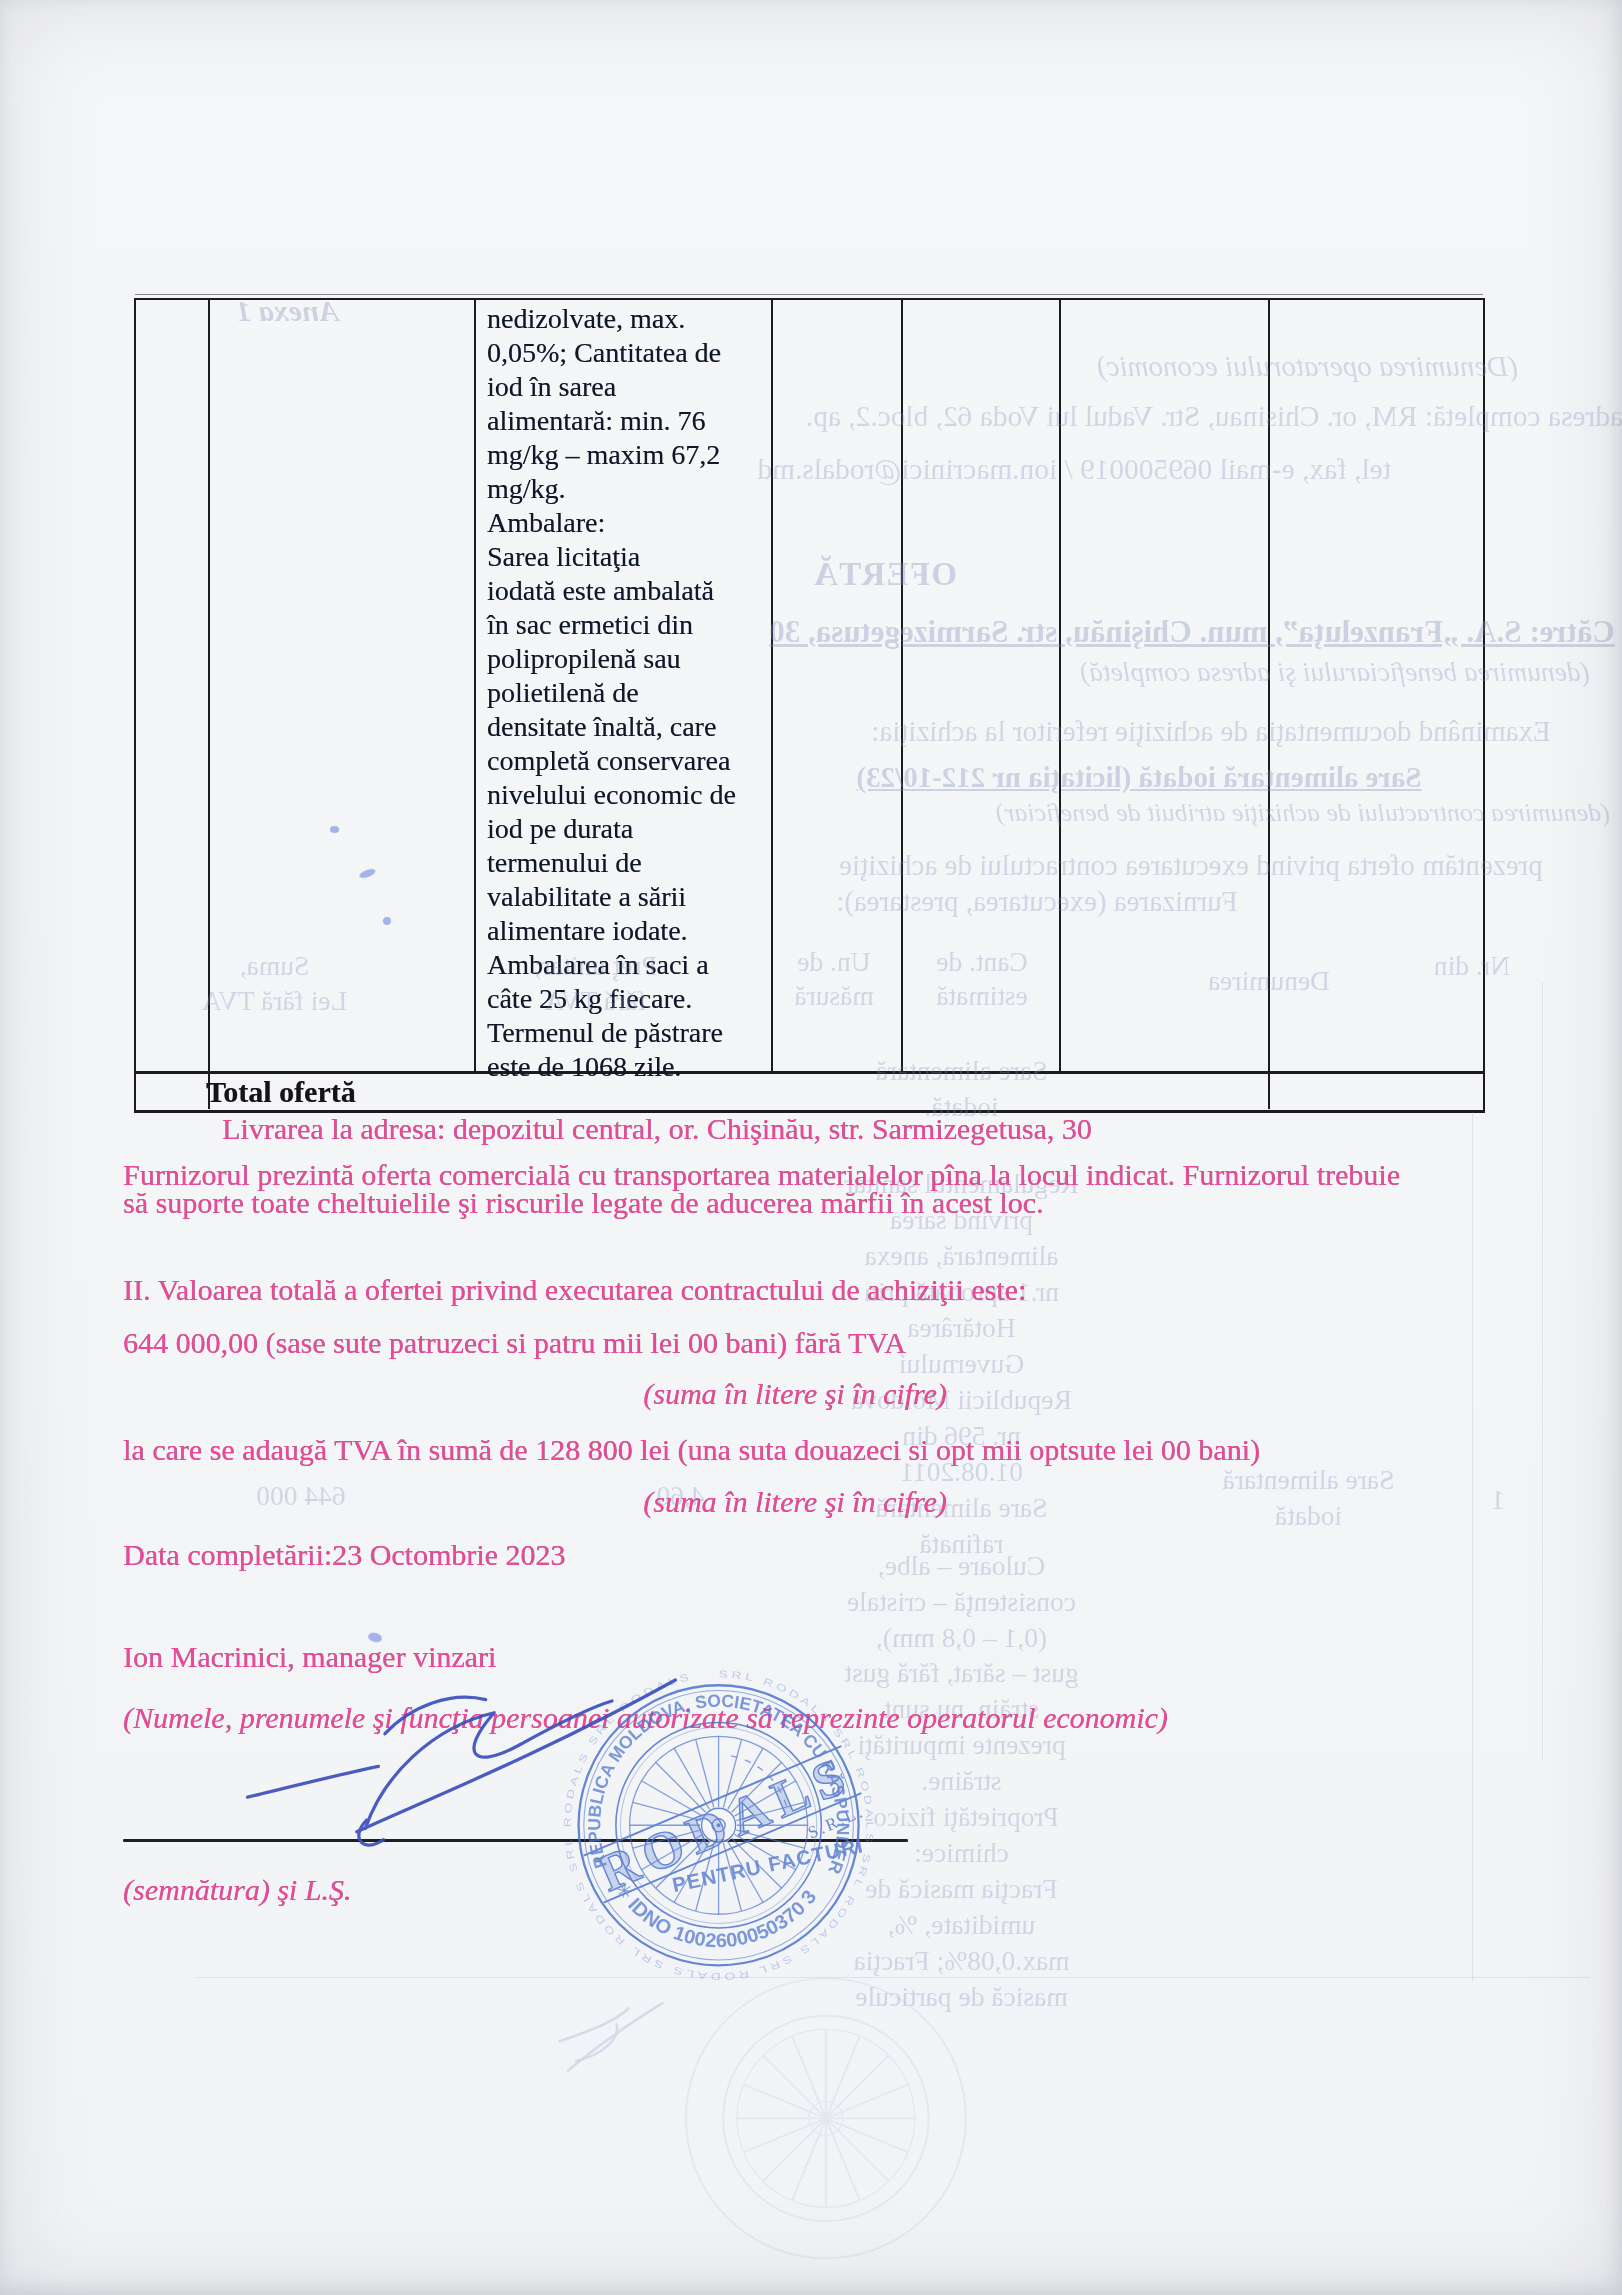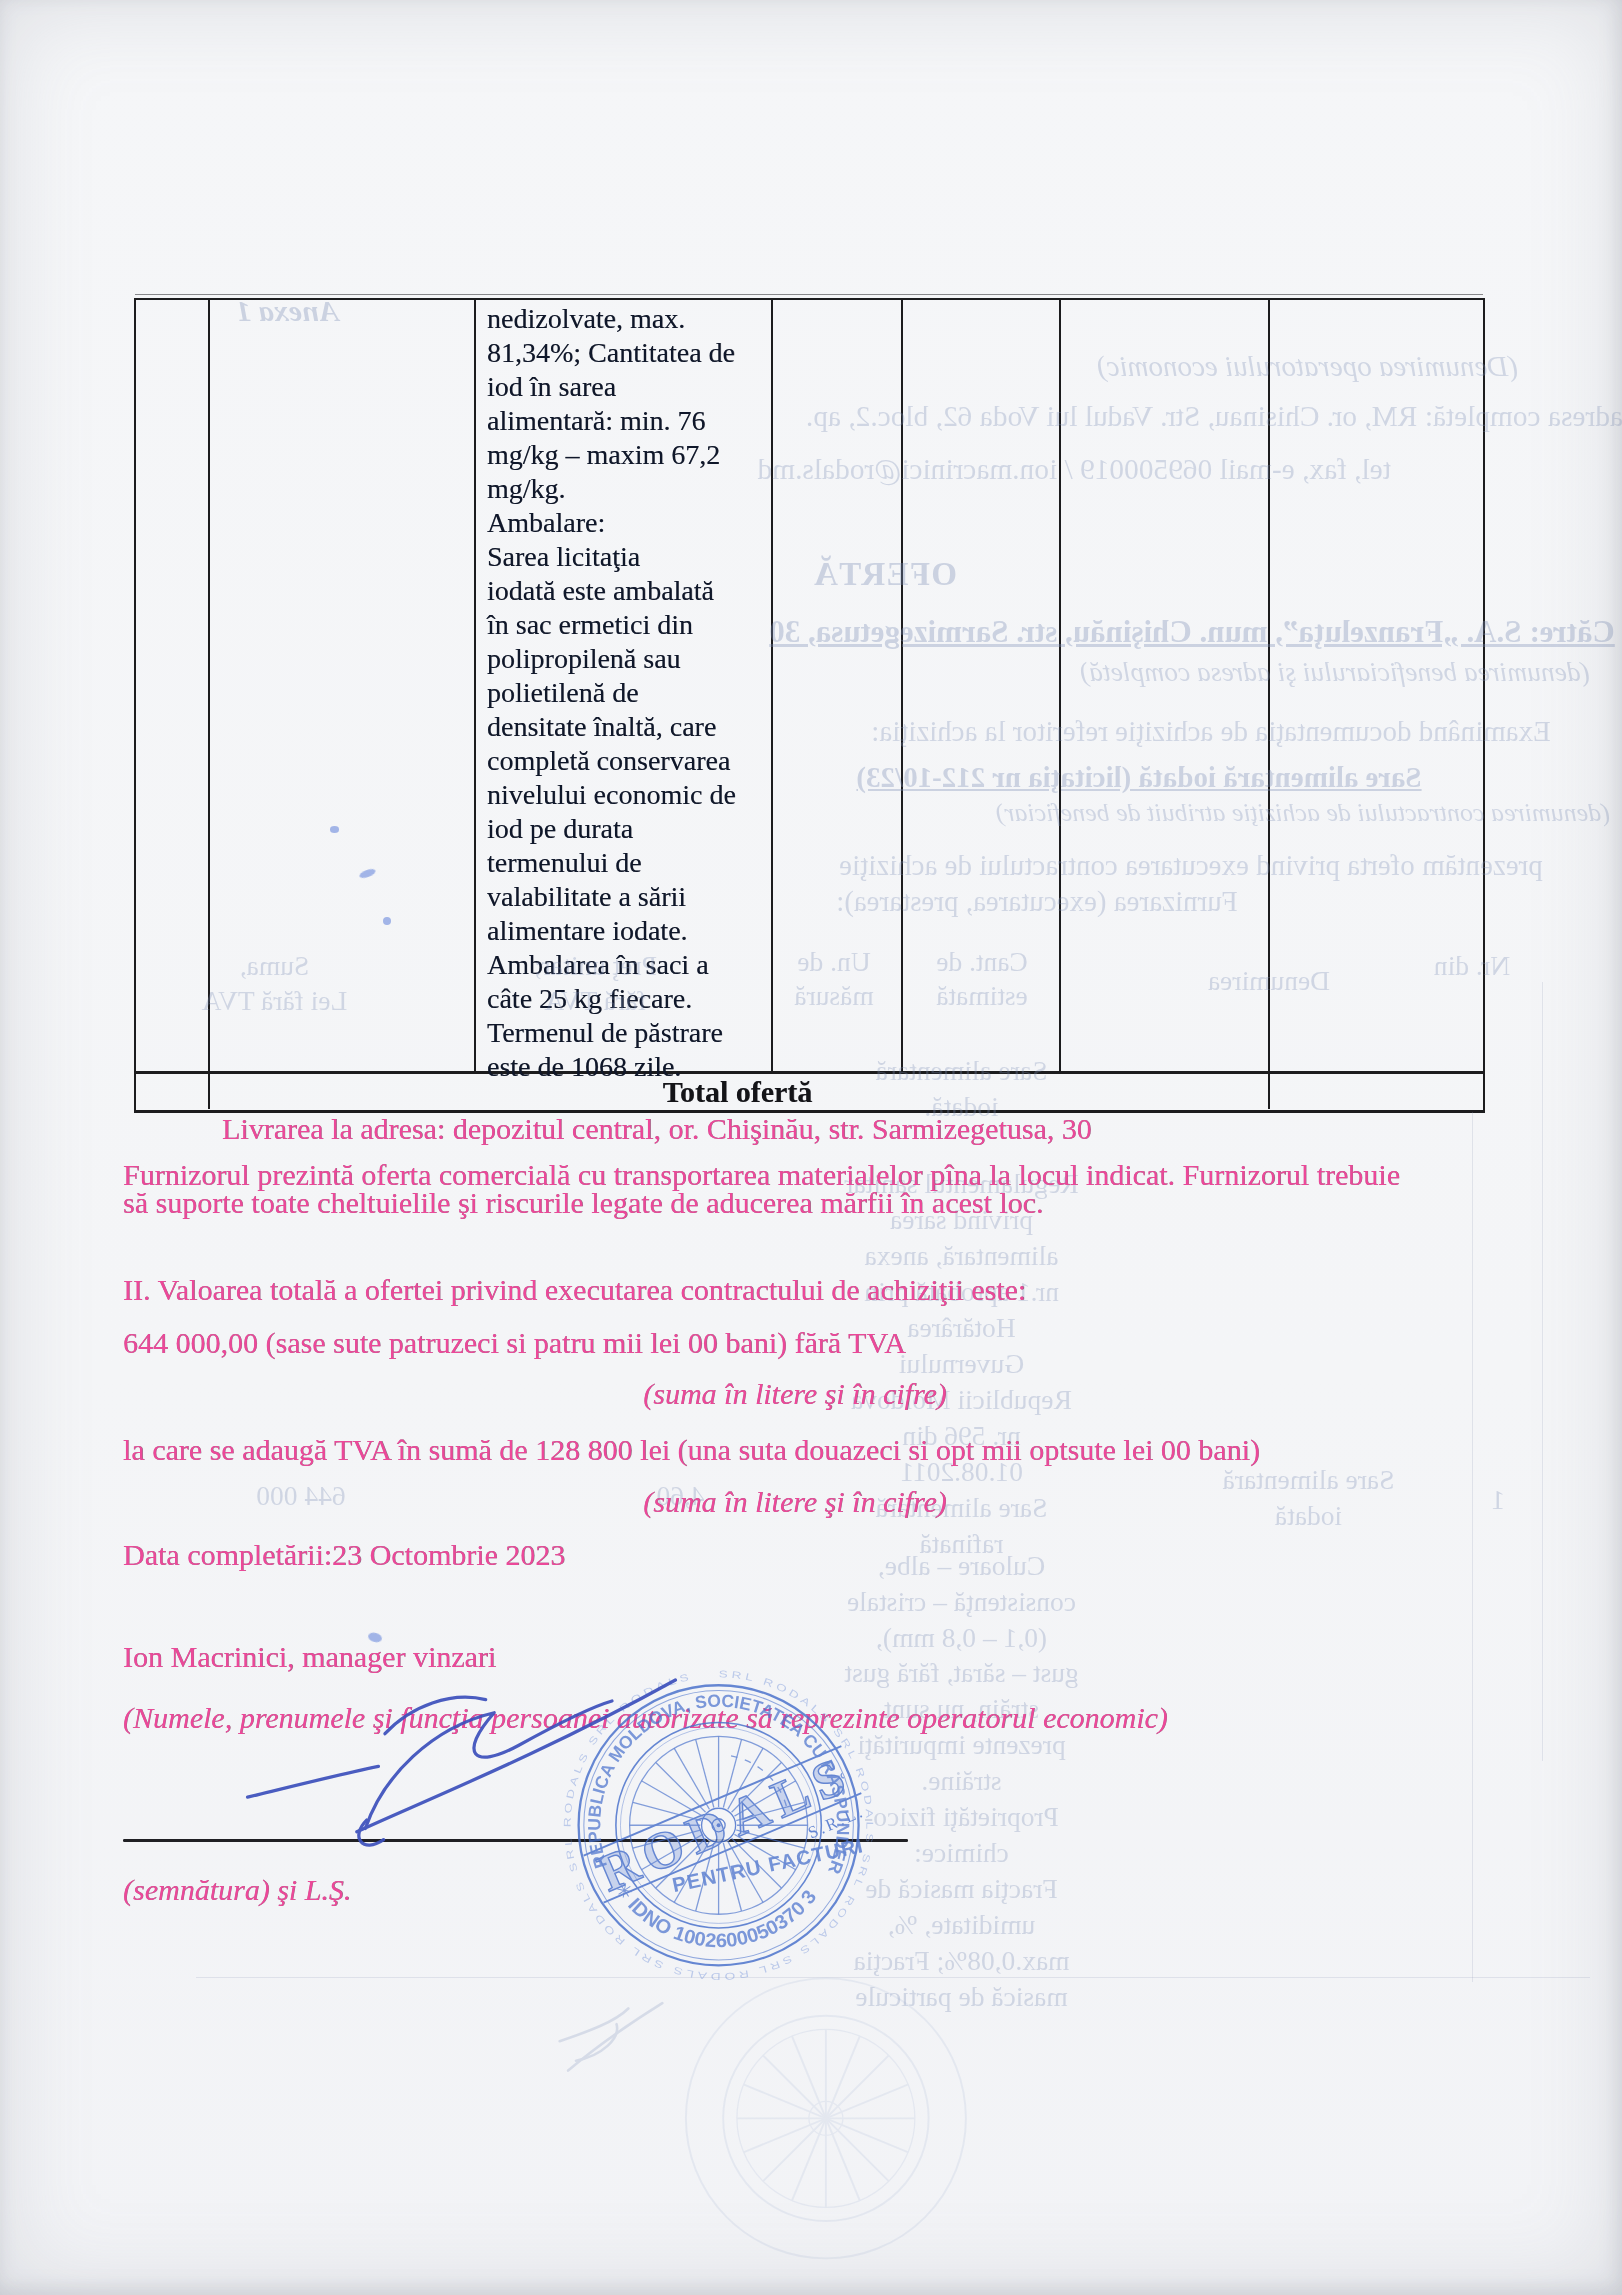--- a/index.html
+++ b/index.html
@@ -26,21 +26,21 @@
   .vline.full{height:809px;}
   .hdiv{position:absolute;left:0;top:771px;width:100%;height:3.3px;background:#1c1c1e;}
   .spec-col{
     position:absolute;left:487px;top:302px;width:275px;
     font-size:28px;line-height:34px;color:#0f172a;
     text-shadow:0.3px 0 0 rgba(20,20,30,.5);
   }
   .spec-line{white-space:nowrap;}
   .total-cell{
     position:absolute;left:206px;top:1074px;width:1063px;height:36px;
-    font-size:30px;font-weight:bold;text-align:center;line-height:36px;color:#141418;
+    font-size:30px;font-weight:bold;line-height:36px;color:#141418;
     text-shadow:0.3px 0 0 rgba(20,20,30,.5);
   }
   
   .tline{
     position:absolute;font-size:30px;color:#ec4899;white-space:nowrap;
     text-shadow:0.3px 0 0 rgba(20,20,30,.55);
     font-family:Liberation Serif, serif;
   }
   .italic{font-style:italic;}
   
@@ -65,21 +65,21 @@
   <div class="vline short" style="left:635px"></div>
   <div class="vline short" style="left:765px"></div>
   <div class="vline short" style="left:923px"></div>
   <div class="vline full" style="left:1132px"></div>
   <div class="hdiv"></div>
 </div>
 
 <div class="spec-col">
 
 <div class="spec-line">nedizolvate, max.</div>
-    <div class="spec-line">81,34%; Cantitatea de</div>
+    <div class="spec-line">0,05%; Cantitatea de</div>
     <div class="spec-line">iod în sarea</div>
     <div class="spec-line">alimentară: min. 76</div>
     <div class="spec-line">mg/kg – maxim 67,2</div>
     <div class="spec-line">mg/kg.</div>
     <div class="spec-line">Ambalare:</div>
     <div class="spec-line">Sarea licitaţia</div>
     <div class="spec-line">iodată este ambalată</div>
     <div class="spec-line">în sac ermetici din</div>
     <div class="spec-line">polipropilenă sau</div>
     <div class="spec-line">polietilenă de</div>

